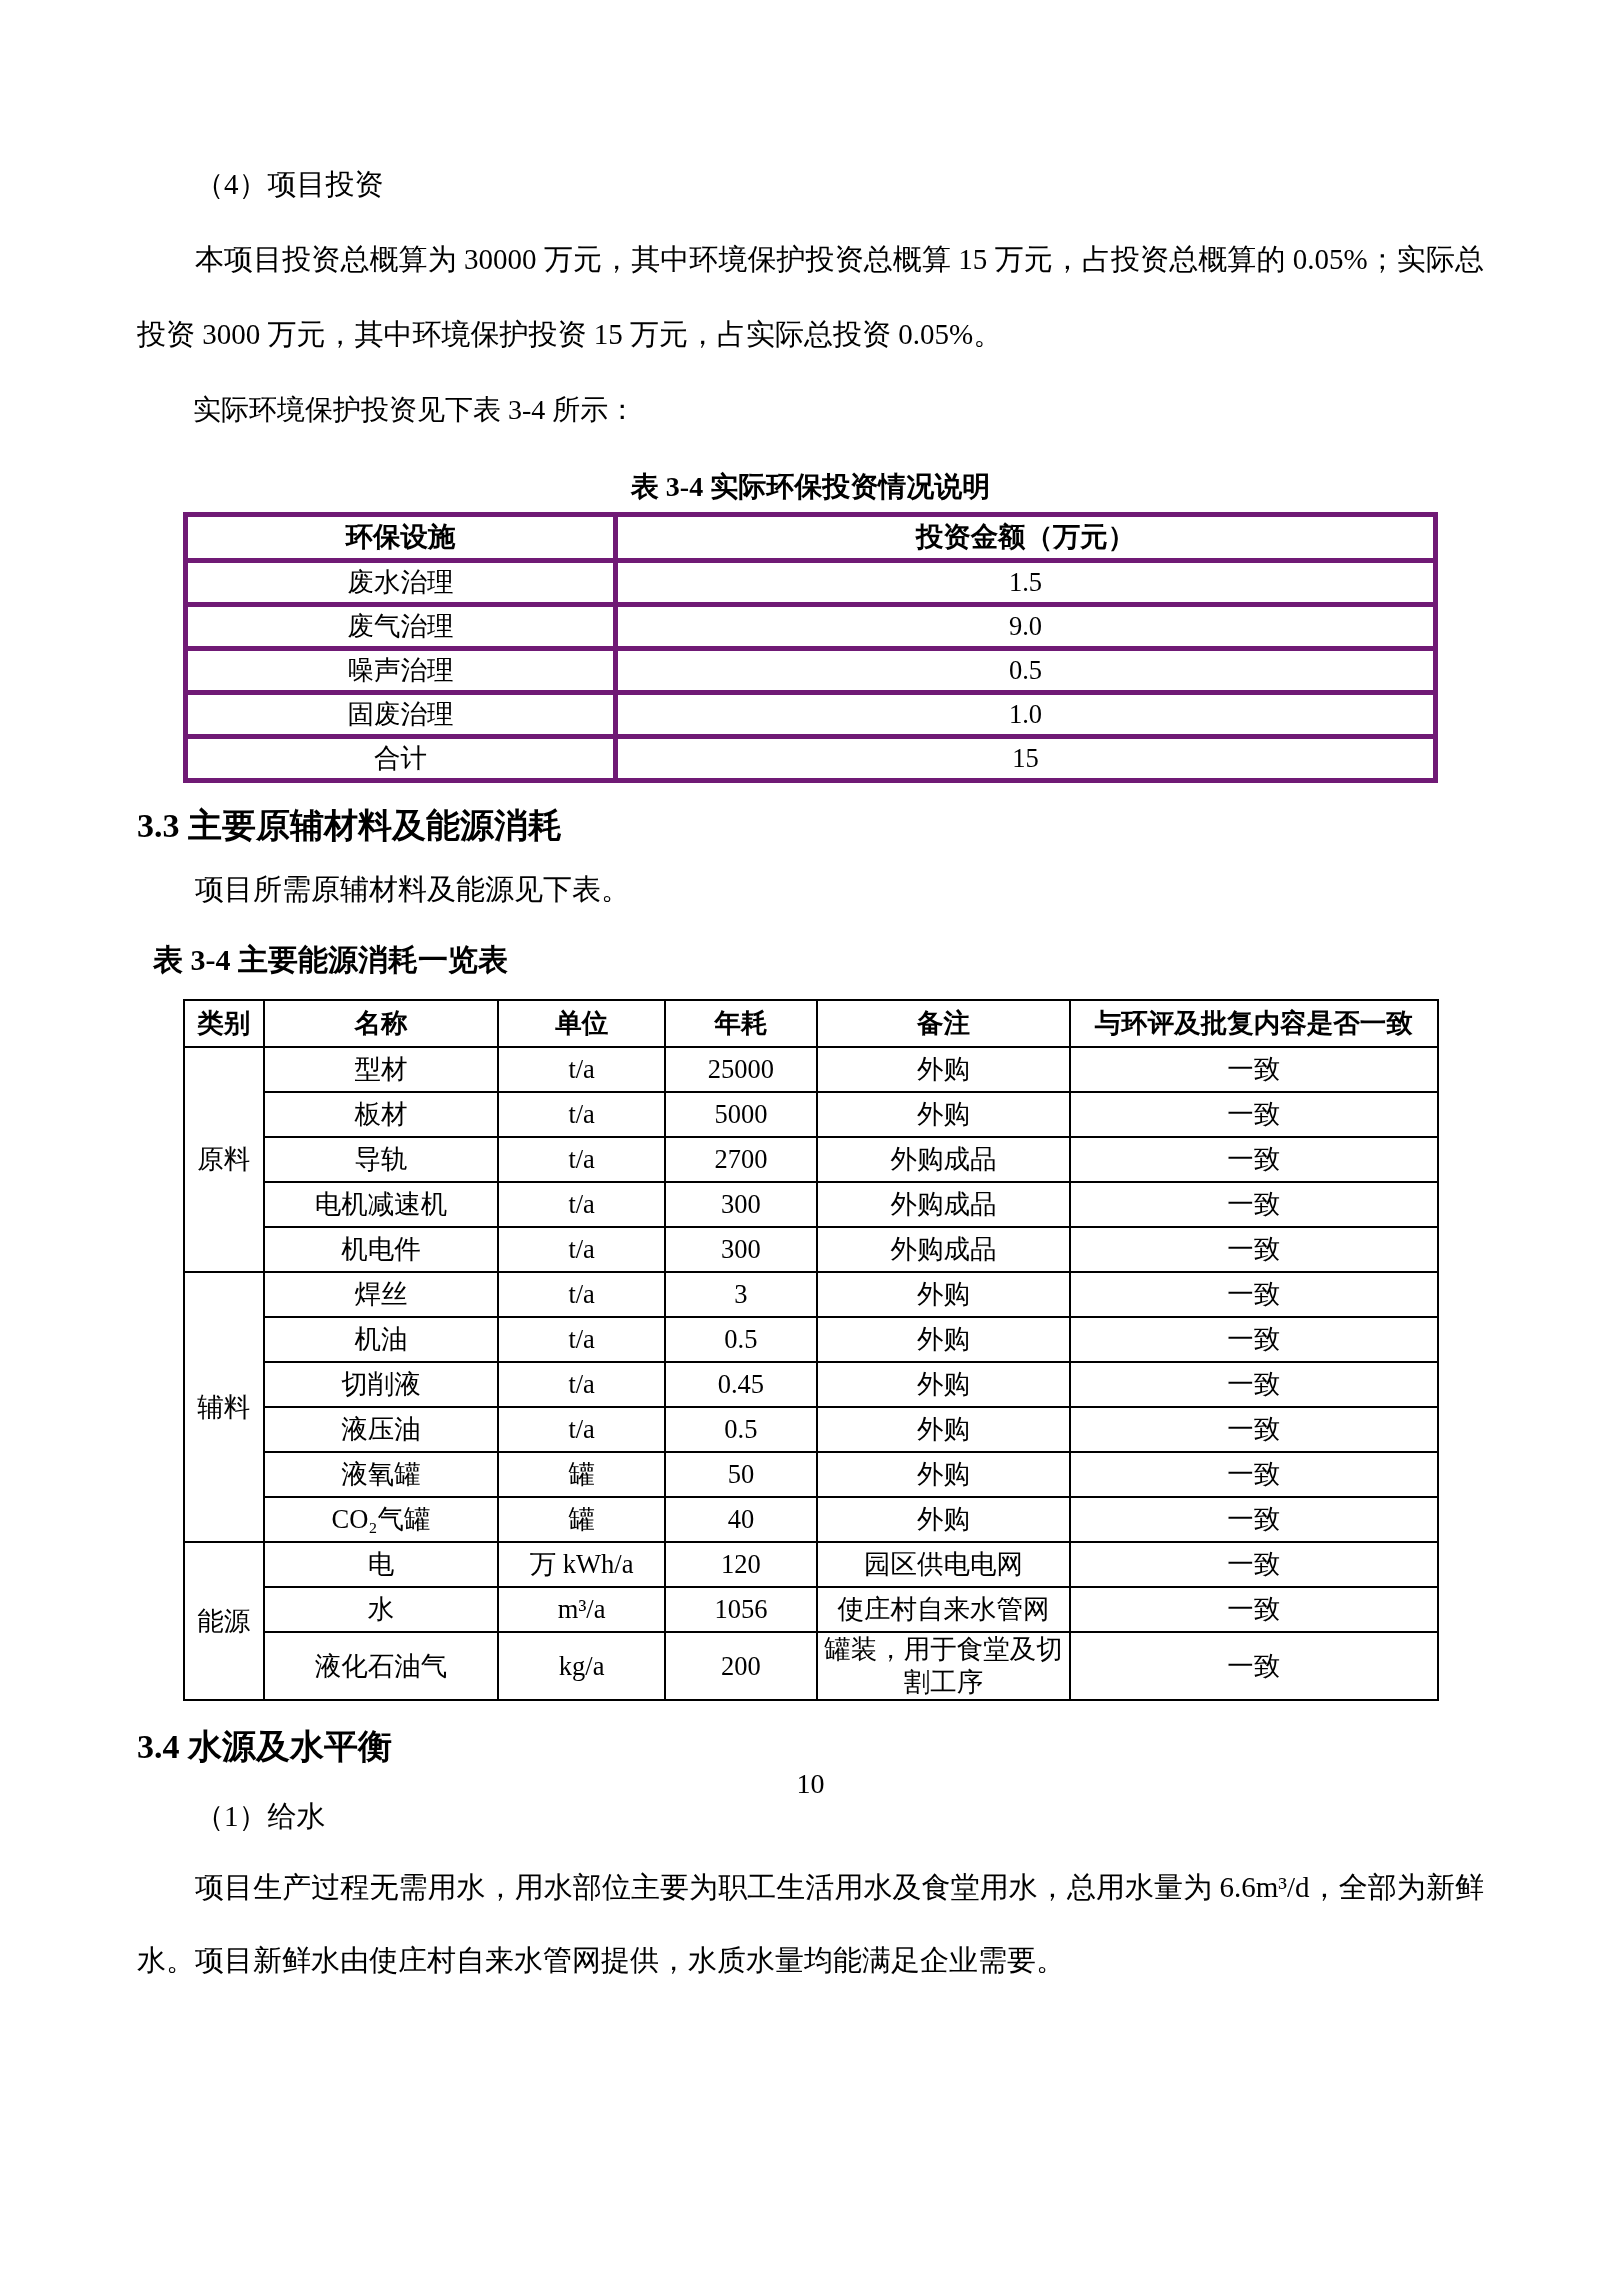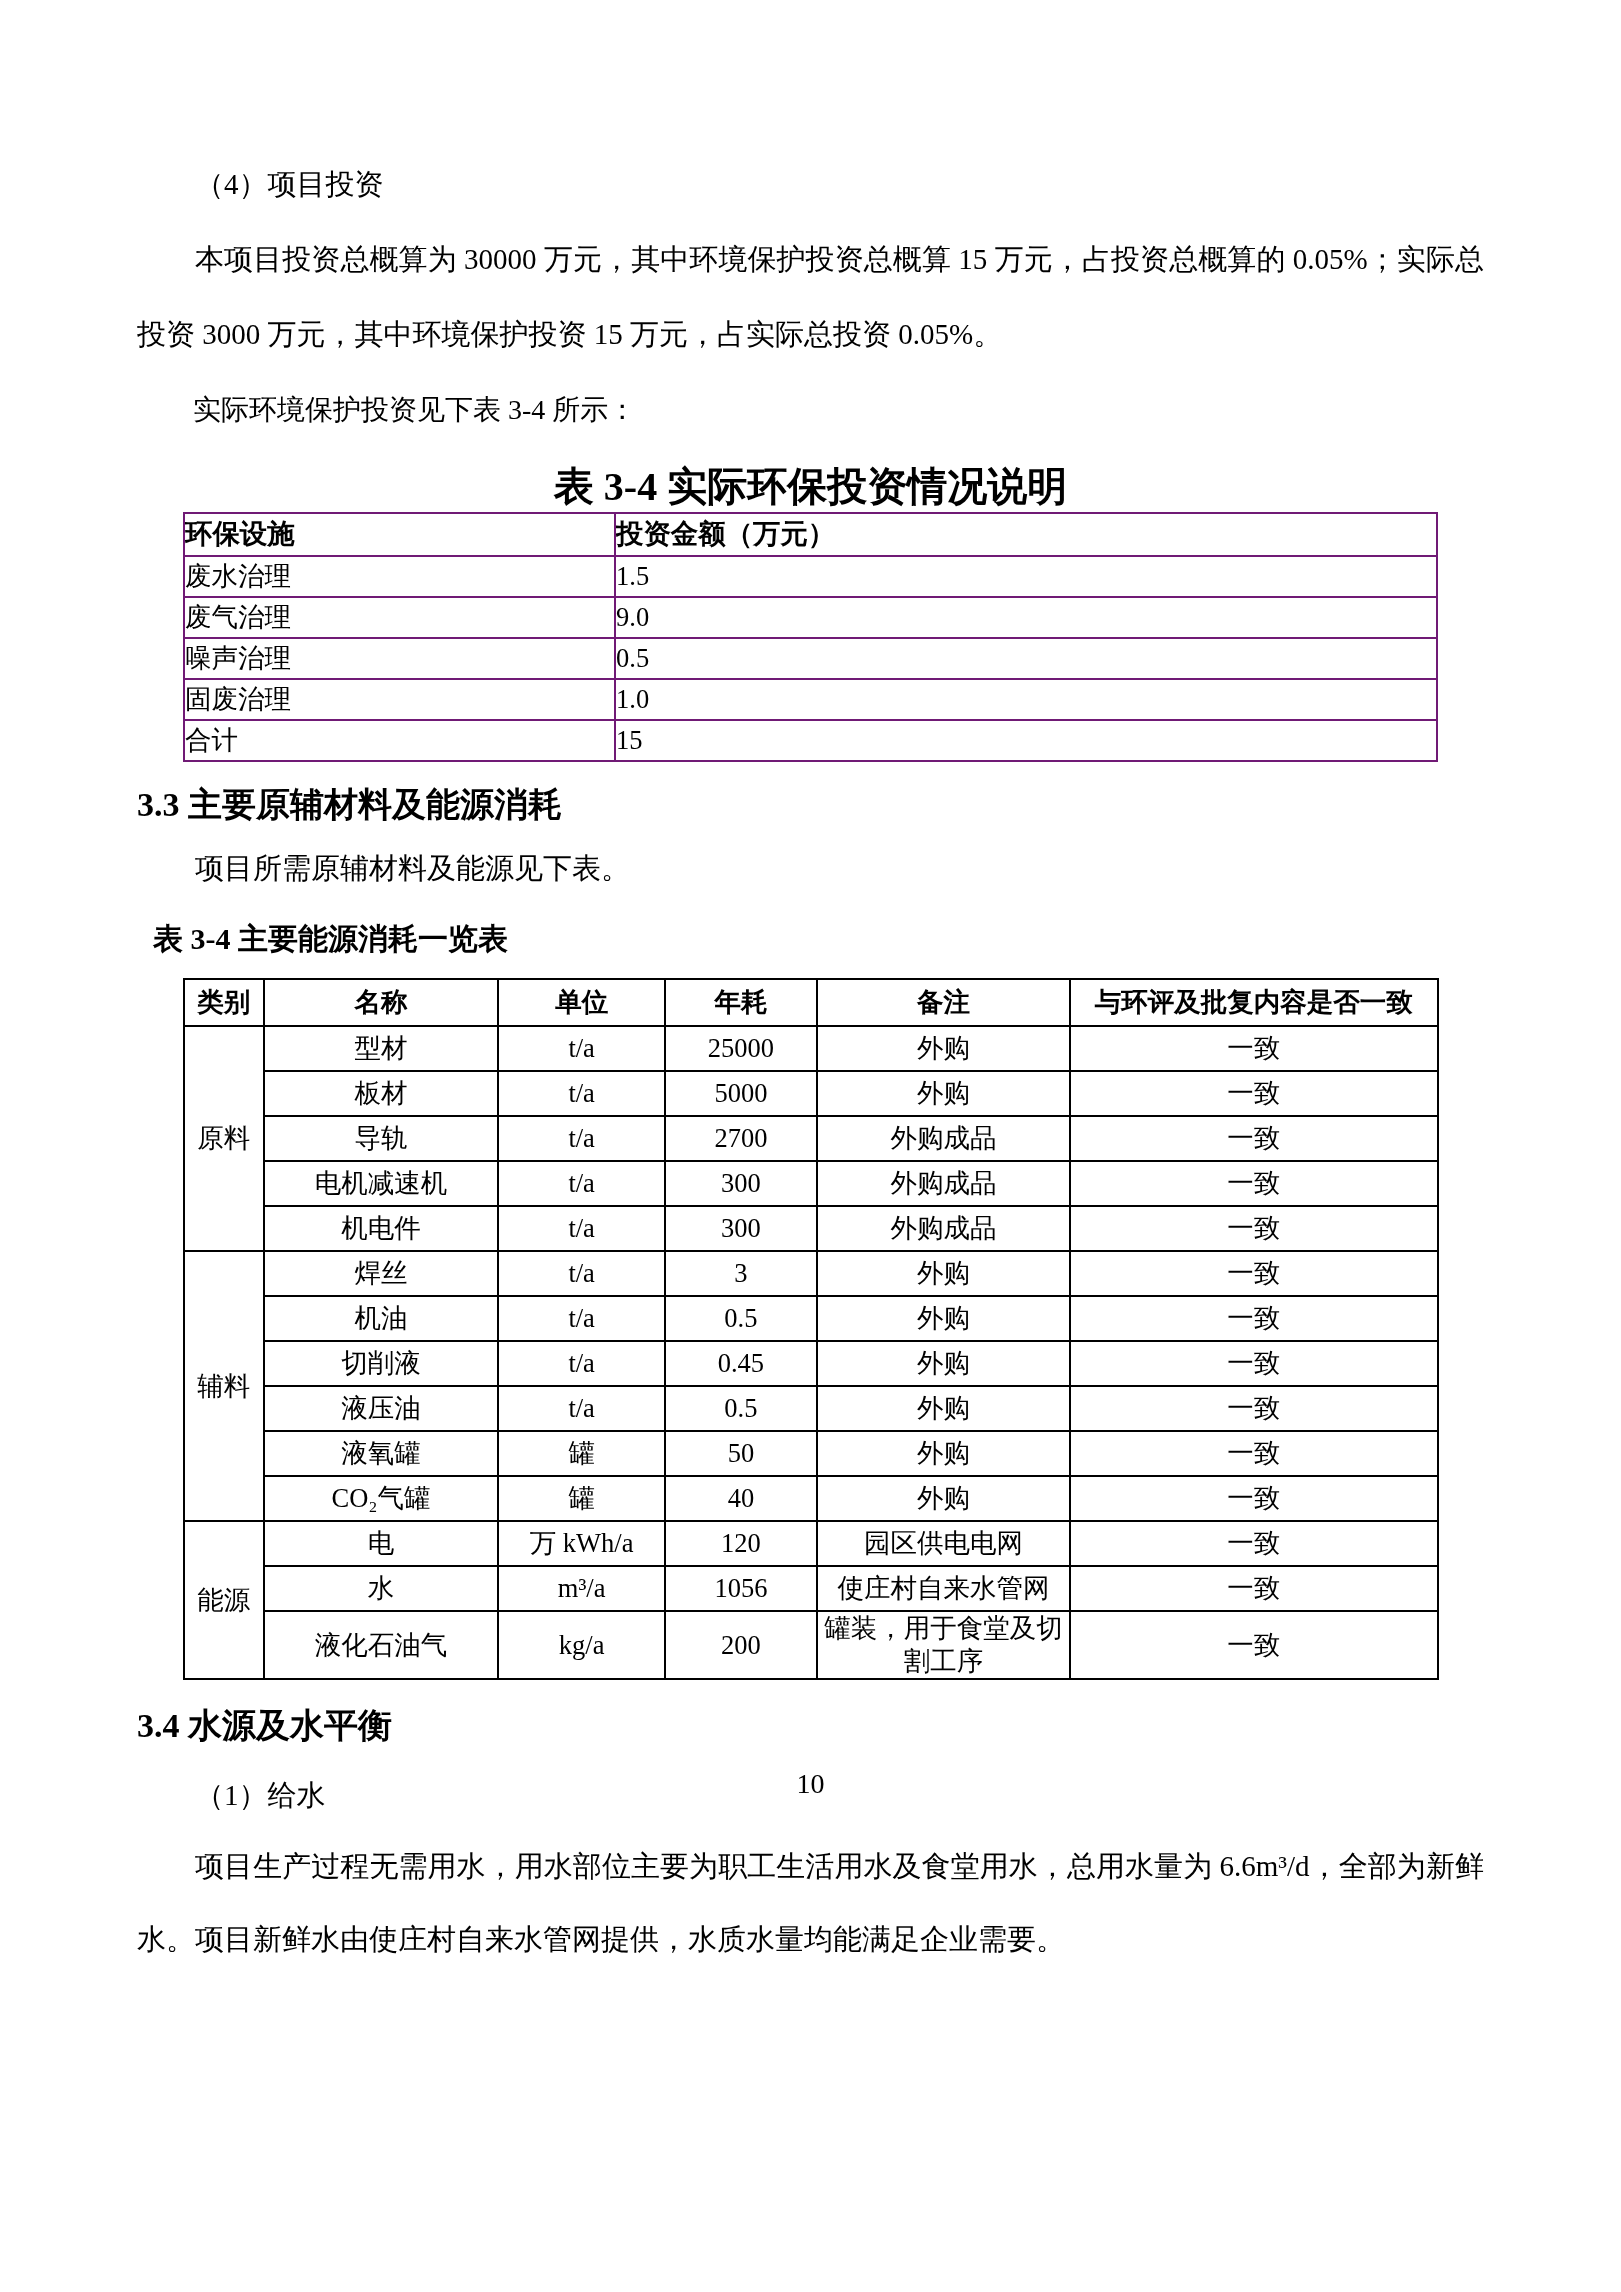--- a/index.html
+++ b/index.html
@@ -40,21 +40,21 @@
     text-align: justify;
     margin: 0;
   }
   .single-line {
     font-size: 28px;
     line-height: 75px;
     text-indent: 2em;
     margin: 0;
   }
   .table-title {
-    font-size: 40px;
+    font-size: 28px;
     font-weight: bold;
     text-align: center;
     line-height: 51px;
     margin: 13.7px 0 0 0;
   }
   .table-title-2 {
     font-size: 30px;
     font-weight: bold;
     text-align: left;
     line-height: 47px;
@@ -85,23 +85,23 @@
     margin: 7.8px 0 0 0;
   }
   table {
     border-collapse: collapse;
     table-layout: fixed;
     margin: 0 auto;
     border: 2.9px solid #000;
   }
   #table1 { width: 1255px; }
   #table1 th, #table1 td {
-    border: 2px solid #701a75;
+    border: 5px solid #701a75;
     height: 39px;
-    text-align: left;
+    text-align: center;
     vertical-align: middle;
     font-size: 26.5px;
     line-height: 31px;
     padding: 0;
     overflow: hidden;
   }
   #table1 th { height: 41px; font-size: 27.4px; }
   #table2 { width: 1256px; }
   #table2 th, #table2 td {
     border: 2px solid #000;

